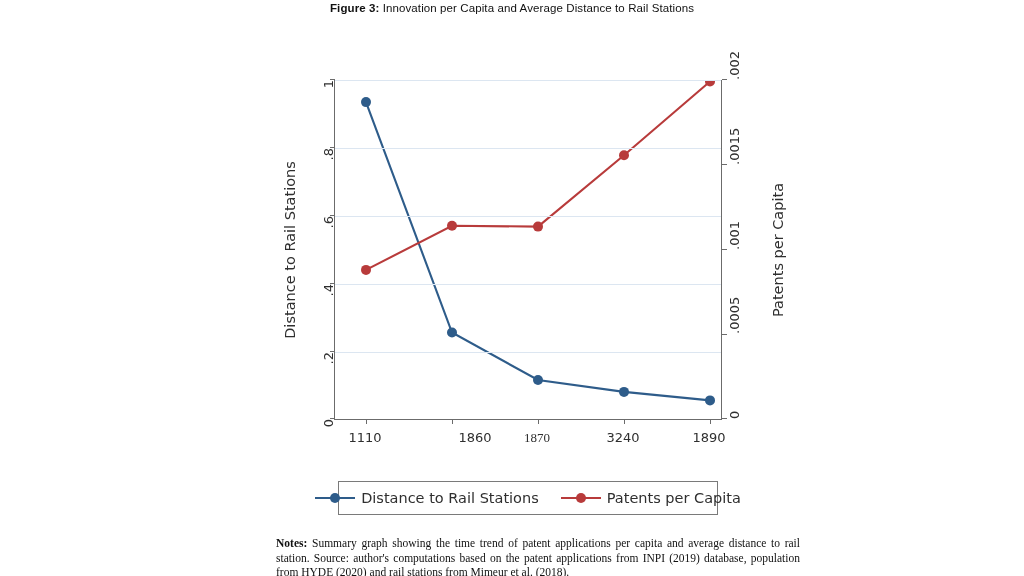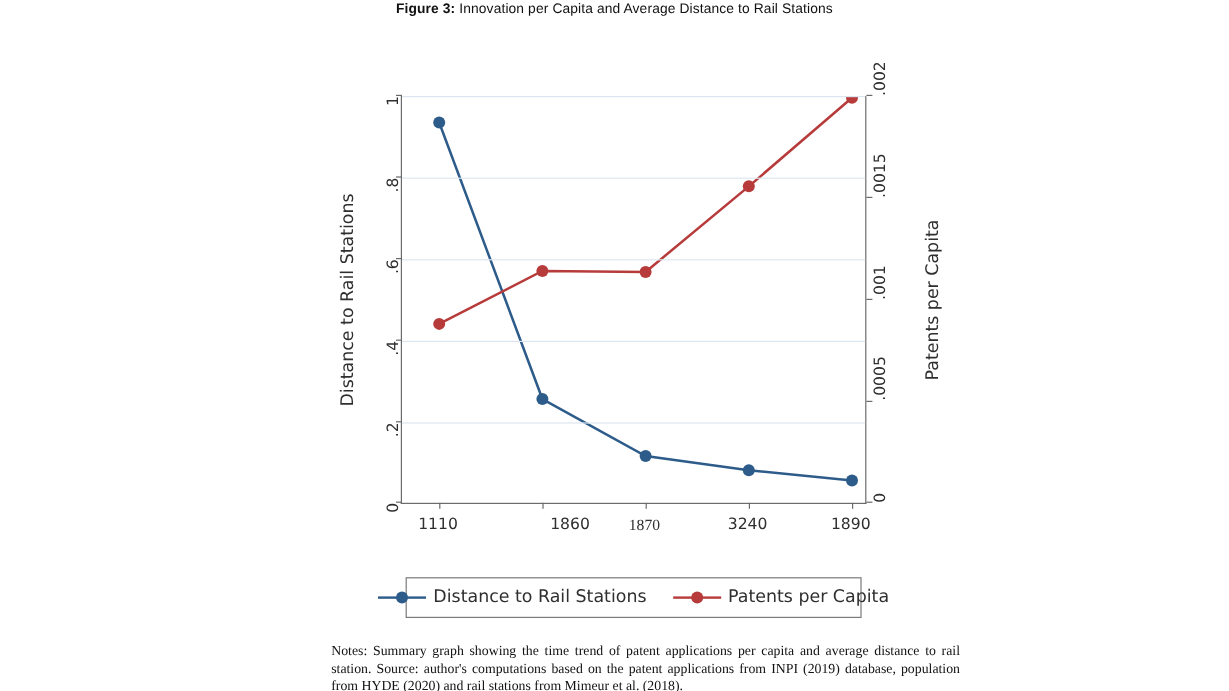--- a/index.html
+++ b/index.html
@@ -191,21 +191,21 @@
     left: 276px;
     top: 536px;
     width: 524px;
     font-family: "Liberation Serif", serif;
     font-size: 11.5px;
     line-height: 14.5px;
     color: #111111;
     text-align: justify;
   }
   #notes .notes-label {
-    font-weight: normal;
+    font-weight: bold;
     margin-top: 48px;
   }
   svg { display: block; }
 </style>
 </head>
 <body>
 
 <div id="page">
   <div id="sheet">
 

